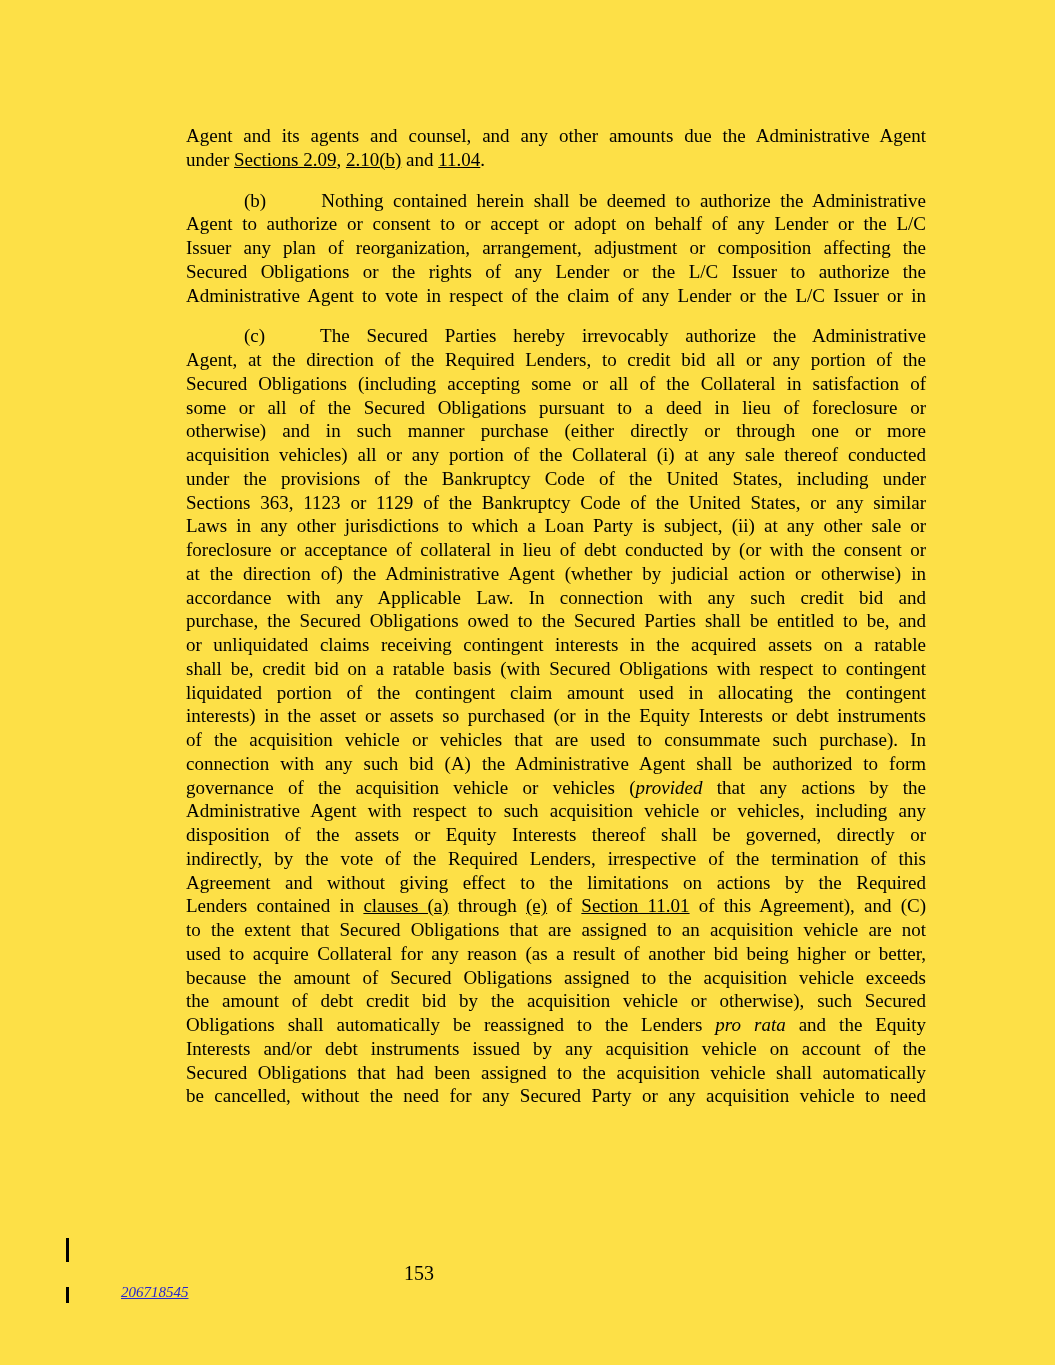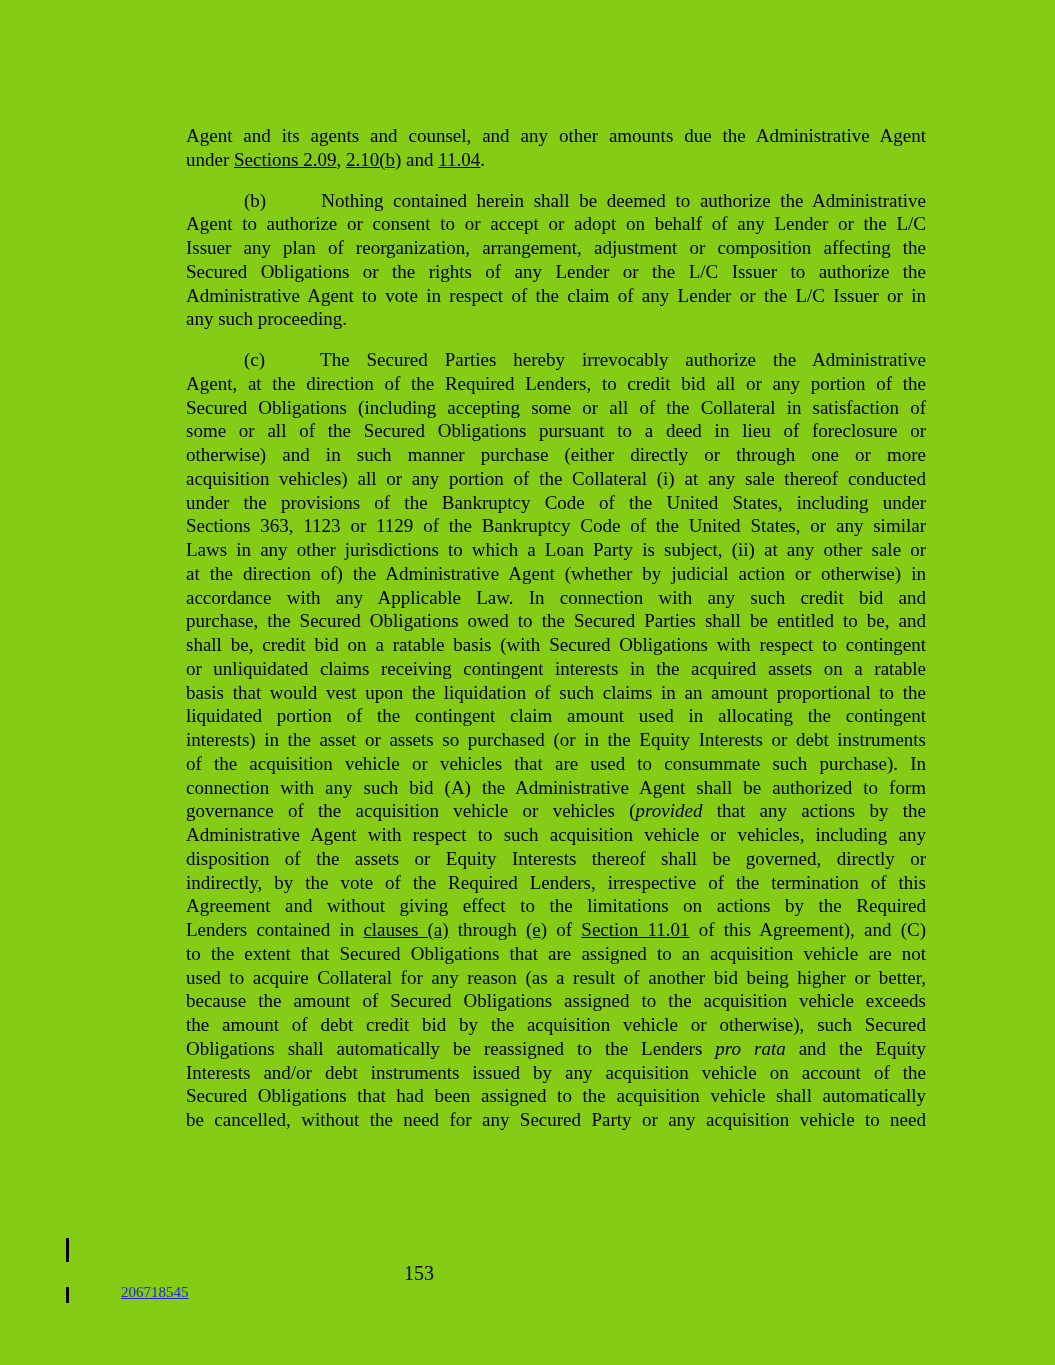--- a/index.html
+++ b/index.html
@@ -1,19 +1,19 @@
 <!DOCTYPE html>
 <html><head>
 <meta charset="utf-8">
 <style>
   html,body{margin:0;padding:0;background:#e8e8e8;}
   #page{
     position:relative;
     width:1055px;height:1365px;
-    background:#84cc16;
+    background:#fde047;
     font-family:"Liberation Serif","DejaVu Serif",serif;
     color:#000;
     overflow:hidden;
   }
   #doc-body{
     position:absolute;
     left:186px;top:124px;width:740px;
     font-size:19px;
     line-height:23.75px;
   }
@@ -58,38 +58,37 @@
       <div class="para">
         <div class="line"><span>Agent and its agents and counsel, and any other amounts due the Administrative Agent</span></div>
         <div class="line last"><span>under </span><span class="uline">Sections 2.09</span><span>, </span><span class="uline">2.10(b)</span><span> and </span><span class="uline">11.04</span><span>.</span></div>
       </div>
       <div class="para">
         <div class="line indent"><span>(b)</span><span class="tab"></span><span>Nothing contained herein shall be deemed to authorize the Administrative</span></div>
         <div class="line"><span>Agent to authorize or consent to or accept or adopt on behalf of any Lender or the L/C</span></div>
         <div class="line"><span>Issuer any plan of reorganization, arrangement, adjustment or composition affecting the</span></div>
         <div class="line"><span>Secured Obligations or the rights of any Lender or the L/C Issuer to authorize the</span></div>
         <div class="line"><span>Administrative Agent to vote in respect of the claim of any Lender or the L/C Issuer or in</span></div>
-        <div class="line last"><span>any such proceeding.</span></div>
       </div>
       <div class="para">
         <div class="line indent"><span>(c)</span><span class="tab"></span><span>The Secured Parties hereby irrevocably authorize the Administrative</span></div>
         <div class="line"><span>Agent, at the direction of the Required Lenders, to credit bid all or any portion of the</span></div>
         <div class="line"><span>Secured Obligations (including accepting some or all of the Collateral in satisfaction of</span></div>
         <div class="line"><span>some or all of the Secured Obligations pursuant to a deed in lieu of foreclosure or</span></div>
         <div class="line"><span>otherwise) and in such manner purchase (either directly or through one or more</span></div>
         <div class="line"><span>acquisition vehicles) all or any portion of the Collateral (i) at any sale thereof conducted</span></div>
         <div class="line"><span>under the provisions of the Bankruptcy Code of the United States, including under</span></div>
         <div class="line"><span>Sections 363, 1123 or 1129 of the Bankruptcy Code of the United States, or any similar</span></div>
         <div class="line"><span>Laws in any other jurisdictions to which a Loan Party is subject, (ii) at any other sale or</span></div>
+        <div class="line"><span>foreclosure or acceptance of collateral in lieu of debt conducted by (or with the consent or</span></div>
         <div class="line"><span>at the direction of) the Administrative Agent (whether by judicial action or otherwise) in</span></div>
         <div class="line"><span>accordance with any Applicable Law. In connection with any such credit bid and</span></div>
         <div class="line"><span>purchase, the Secured Obligations owed to the Secured Parties shall be entitled to be, and</span></div>
+        <div class="line"><span>or unliquidated claims receiving contingent interests in the acquired assets on a ratable</span></div>
         <div class="line"><span>shall be, credit bid on a ratable basis (with Secured Obligations with respect to contingent</span></div>
-        <div class="line"><span>or unliquidated claims receiving contingent interests in the acquired assets on a ratable</span></div>
-        <div class="line"><span>basis that would vest upon the liquidation of such claims in an amount proportional to the</span></div>
         <div class="line"><span>liquidated portion of the contingent claim amount used in allocating the contingent</span></div>
         <div class="line"><span>interests) in the asset or assets so purchased (or in the Equity Interests or debt instruments</span></div>
         <div class="line"><span>of the acquisition vehicle or vehicles that are used to consummate such purchase). In</span></div>
         <div class="line"><span>connection with any such bid (A) the Administrative Agent shall be authorized to form</span></div>
         <div class="line"><span>governance of the acquisition vehicle or vehicles (</span><span class="ital">provided</span><span> that any actions by the</span></div>
         <div class="line"><span>Administrative Agent with respect to such acquisition vehicle or vehicles, including any</span></div>
         <div class="line"><span>disposition of the assets or Equity Interests thereof shall be governed, directly or</span></div>
         <div class="line"><span>indirectly, by the vote of the Required Lenders, irrespective of the termination of this</span></div>
         <div class="line"><span>Agreement and without giving effect to the limitations on actions by the Required</span></div>
         <div class="line"><span>Lenders contained in </span><span class="uline">clauses (a)</span><span> through </span><span class="uline">(e)</span><span> of </span><span class="uline">Section 11.01</span><span> of this Agreement), and (C)</span></div>
@@ -102,14 +101,14 @@
         <div class="line"><span>Secured Obligations that had been assigned to the acquisition vehicle shall automatically</span></div>
         <div class="line"><span>be cancelled, without the need for any Secured Party or any acquisition vehicle to need</span></div>
       </div>
     </div>
 
   <div class="change-bar" id="change-bar-1"></div>
   <div class="change-bar" id="change-bar-2"></div>
 
   <div id="page-number">153</div>
 
-  <a id="footer-id" style="color: rgb(38, 38, 207);">206718545</a>
+  <a id="footer-id" style="color: rgb(38, 38, 207); font-style: italic;">206718545</a>
 </div>
 
 </body></html>

